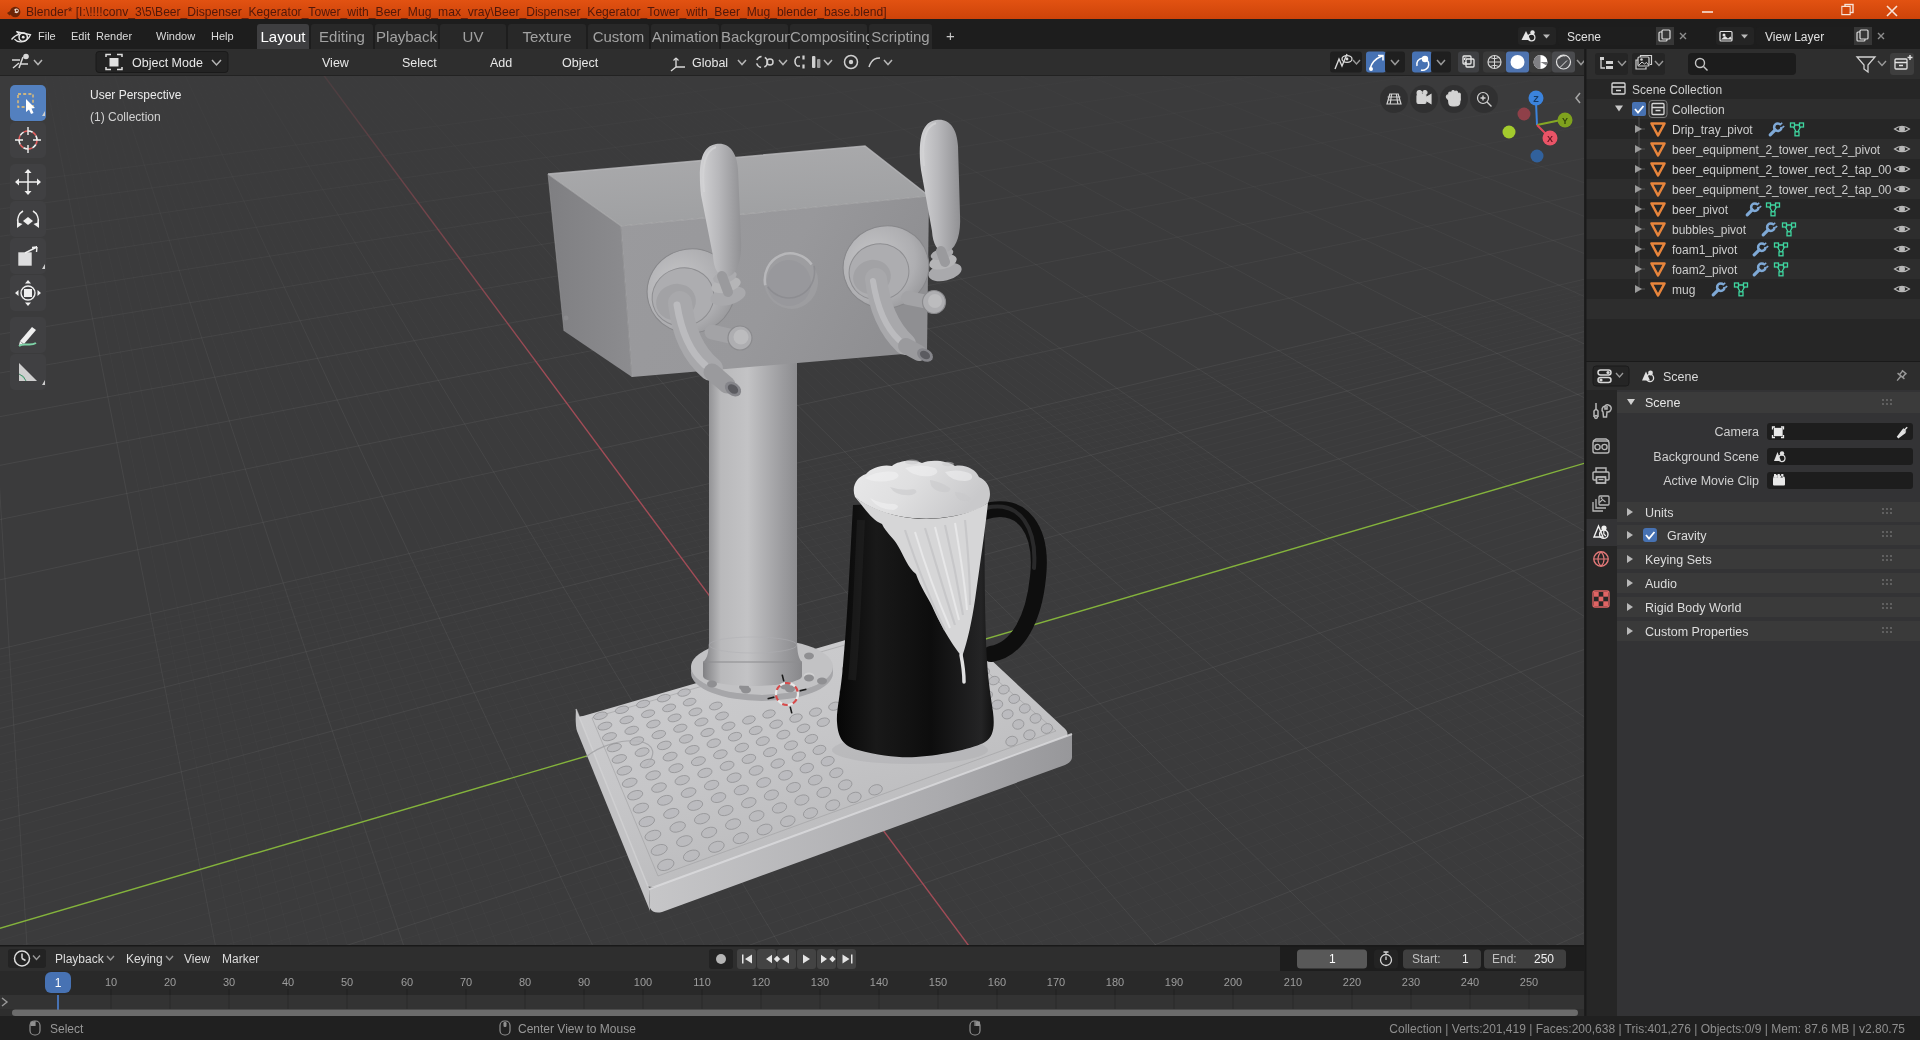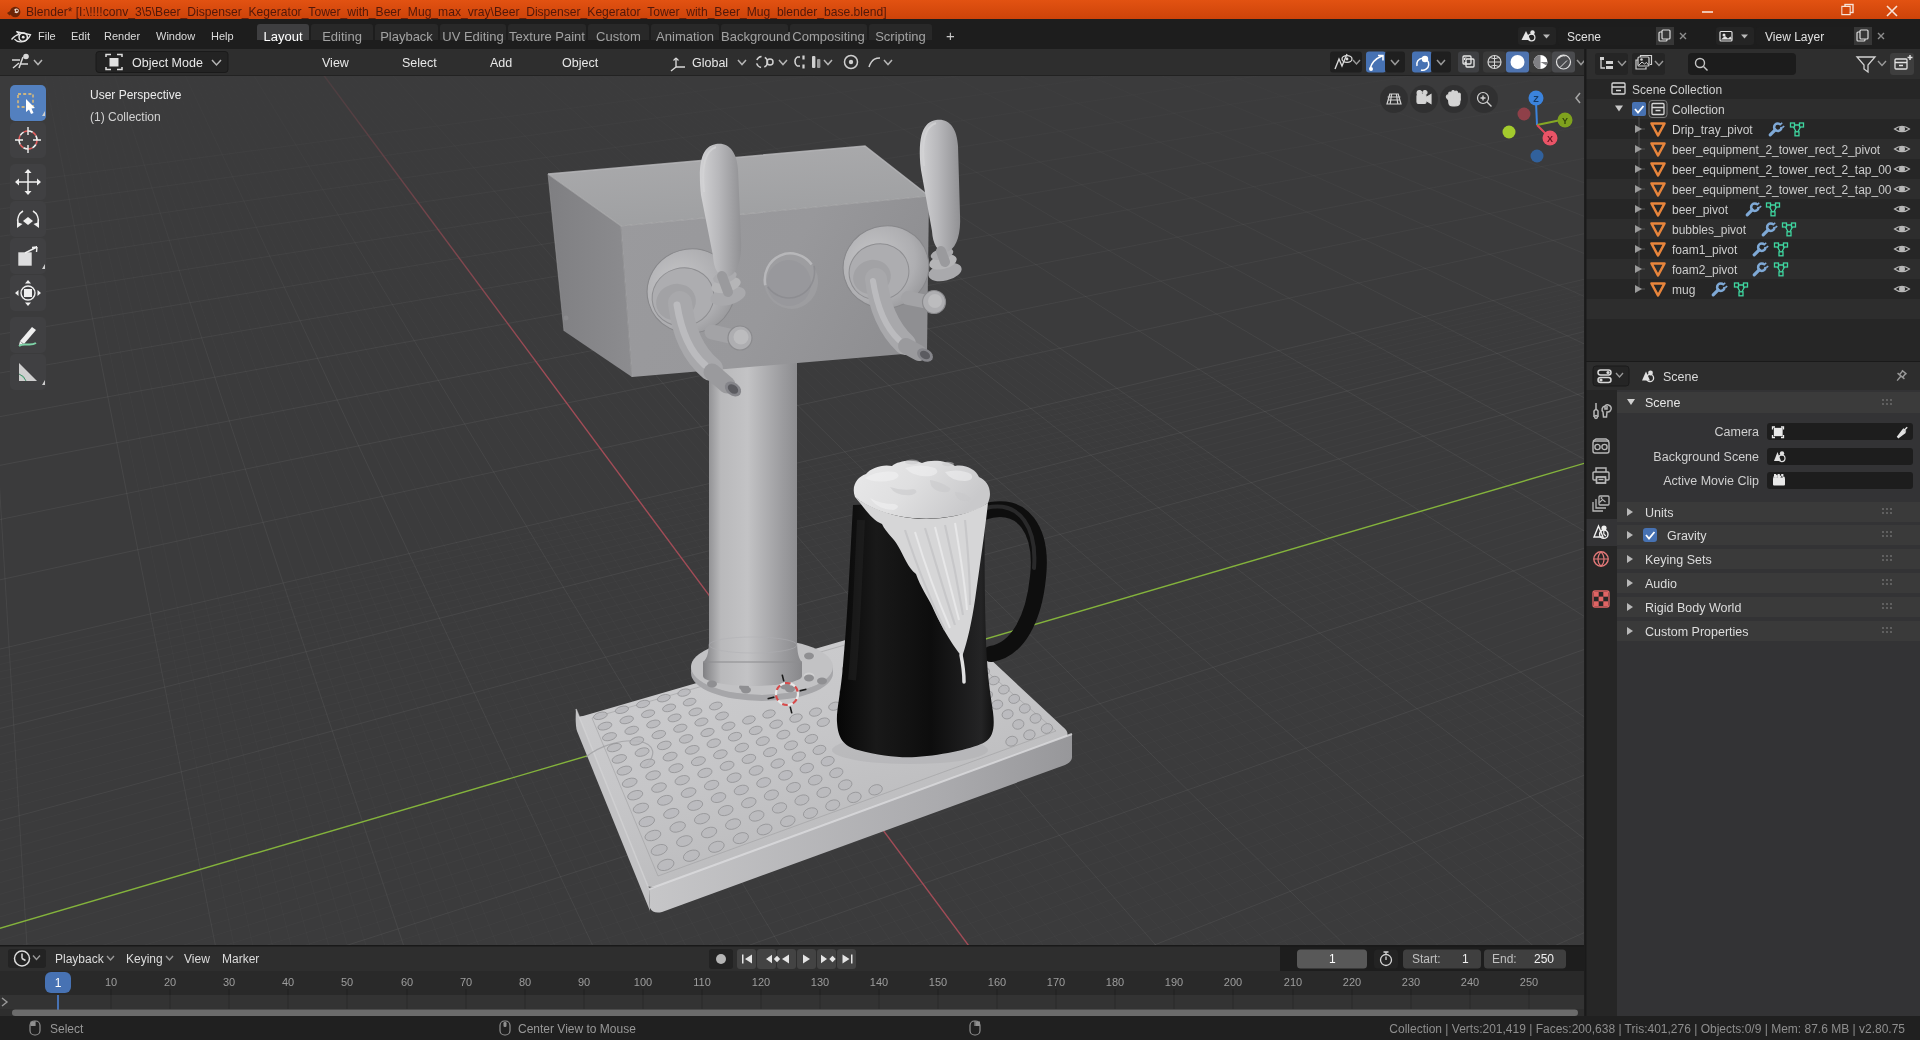--- a/index.html
+++ b/index.html
@@ -2,21 +2,21 @@
 <html><head><meta charset="utf-8">
 <style>
 *{margin:0;padding:0;box-sizing:border-box}
 html,body{width:1920px;height:1040px;overflow:hidden;background:#1d1d1d;
  font-family:"Liberation Sans",sans-serif;font-size:12px;color:#dadada;}
 .abs{position:absolute}
 #titlebar{position:absolute;left:0;top:0;width:1920px;height:19px;
  background:linear-gradient(#e25212,#cd4309);color:#51180a;font-size:12px}
 #menubar{position:absolute;left:0;top:23px;width:1920px;height:26px;background:#1d1d1d}
 .menu{position:absolute;top:0;height:26px;line-height:26px;color:#dcdcdc;font-size:11px}
-.tab{position:absolute;top:1px;height:16px;line-height:25px;text-align:center;font-size:13px;
+.tab{position:absolute;top:1px;height:25px;line-height:25px;text-align:center;font-size:15px;
  background:#282828;color:#a2a2a2;border-radius:3px 3px 0 0}
 .tab.active{background:#3e3e40;color:#fff}
 #toolheader{position:absolute;left:0;top:49px;width:1584px;height:27px;background:#2e2e2e;border-bottom:1px solid #222}
 #viewport{position:absolute;left:0;top:76px;width:1584px;height:869px;background:#3b3b3c;overflow:hidden}
 #timeline{position:absolute;left:0;top:945px;width:1280px;height:71px;background:#2e2e2e}
 #rightcol{position:absolute;left:1585px;top:49px;width:335px;height:683px;background:#262626}
 #statusbar{position:absolute;left:0;top:1016px;width:1920px;height:24px;background:#202020;color:#8e8e8e}
 svg{display:block}
 </style></head>
 <body>
@@ -39,21 +39,21 @@
 <div id="menubar">
  <svg class="abs" style="left:10px;top:3px" width="22" height="20" viewBox="0 0 22 20">
   <g fill="none" stroke="#e8e8e8" stroke-width="1.5">
    <circle cx="13.2" cy="11.2" r="4.2"></circle>
    <circle cx="13.2" cy="11.2" r="1.4" fill="#e8e8e8" stroke="none"></circle>
    <path d="M1.5 13.5 C4 10.5 7 8.8 9.5 8.2 L6.5 5.6 L20.5 8.8 C17 16.8 8 17.5 4.5 13.2" stroke-width="1.3"></path>
   </g>
  </svg>
  <div class="menu" style="left:38px">File</div>
  <div class="menu" style="left:71px">Edit</div>
- <div class="menu" style="left:104px">Render</div>
+ <div class="menu" style="left:96px">Render</div>
  <div class="menu" style="left:156px">Window</div>
  <div class="menu" style="left:211px">Help</div>
  <div class="tab active" style="left:257px;width:52px">Layout</div>
  <div class="tab" style="left:311px;width:62px">Editing</div>
  <div class="tab" style="left:375px;width:63px">Playback</div>
  <div class="tab" style="left:440px;width:66px">UV Editing</div>
  <div class="tab" style="left:508px;width:78px">Texture Paint</div>
  <div class="tab" style="left:588px;width:61px">Custom</div>
  <div class="tab" style="left:651px;width:68px">Animation</div>
  <div class="tab" style="left:721px;width:67px">Background</div>

